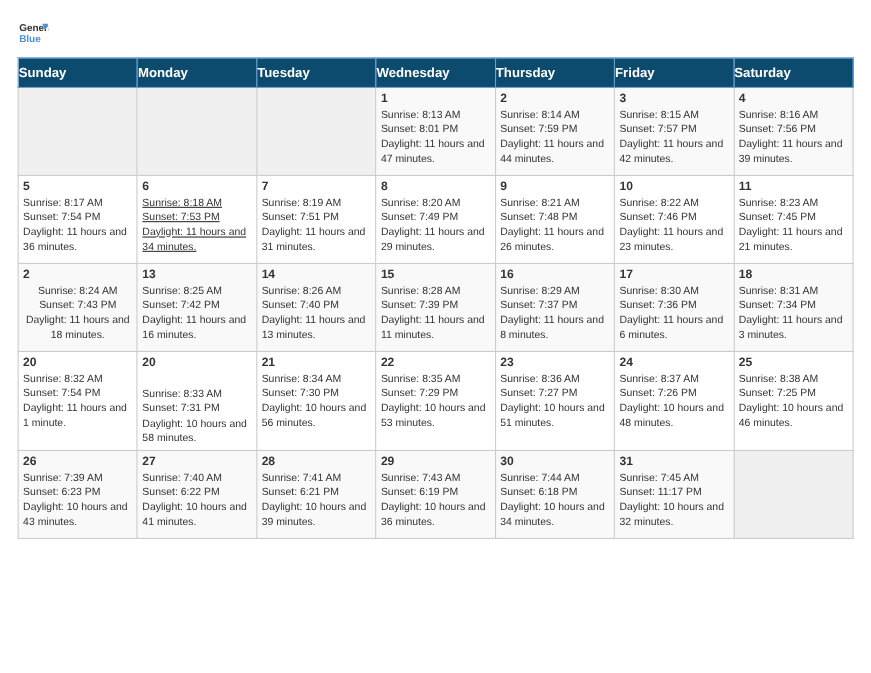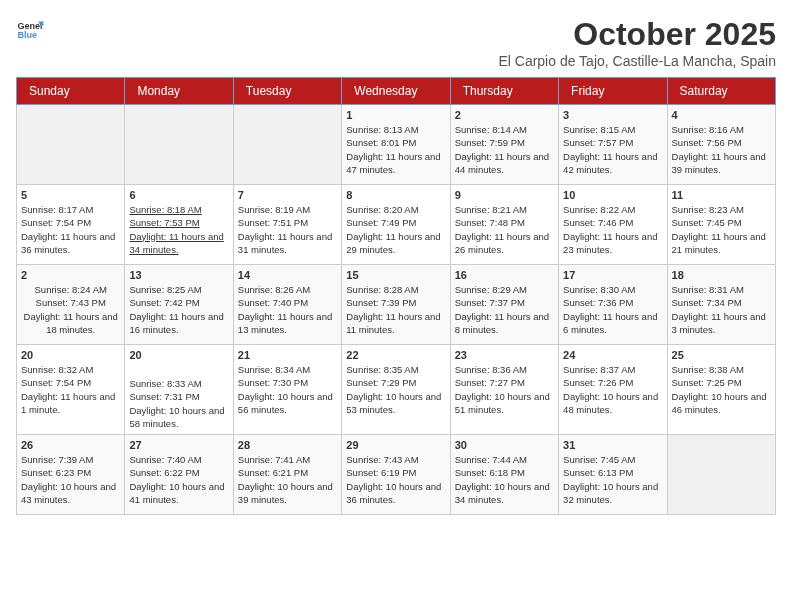--- a/index.html
+++ b/index.html
@@ -36,25 +36,25 @@
     .subtitle {
       font-size: 14px;
       color: #555;
     }
     table {
       width: 100%;
       border-collapse: collapse;
       table-layout: fixed;
     }
     thead tr th {
-      background-color: #b91c1c;
+      background-color: #0c4a6e;
       color: white;
       font-size: 12px;
-      font-weight: normal;
-      padding: 6px 12px;
+      font-weight: bold;
+      padding: 6px 0;
       text-align: left;
       border: 1px solid #6a9fd8;
     }
     tbody tr td {
       border: 1px solid #ccc;
       vertical-align: top;
       padding: 4px 4px;
       font-size: 10px;
       color: #333;
       height: 80px;
@@ -81,24 +81,20 @@
 </head>
 <body>
 
 <div class="header-area">
   <div class="logo">
     <svg class="logo-icon" viewBox="0 0 40 40" xmlns="http://www.w3.org/2000/svg">
       <text x="2" y="18" font-size="13" font-weight="bold" fill="#333">General</text>
       <text x="2" y="32" font-size="13" font-weight="bold" fill="#4a90d9">Blue</text>
       <polygon points="32,8 40,8 36,16" fill="#4a90d9"></polygon>
     </svg>
-  </div>
-  <div class="title-area">
-    <div class="month-title">October 2025</div>
-    <div class="subtitle">El Carpio de Tajo, Castille-La Mancha, Spain</div>
   </div>
 </div>
 
 <table>
   <thead>
     <tr id="header-row">
     <th>Sunday</th>
         <th>Monday</th>
         <th>Tuesday</th>
         <th>Wednesday</th>
@@ -296,19 +292,19 @@
         </td>
         <td>
           <span class="day-number">30</span>
           <div class="day-info" style="white-space: pre-line;">Sunrise: 7:44 AM
 Sunset: 6:18 PM
 Daylight: 10 hours and 34 minutes.</div>
         </td>
         <td>
           <span class="day-number">31</span>
           <div class="day-info" style="white-space: pre-line;">Sunrise: 7:45 AM
-Sunset: 6:13 PM
+Sunset: 11:17 PM
 Daylight: 10 hours and 32 minutes.</div>
         </td>
         <td class="empty-cell"></td>
       </tr>
     </tbody>
 </table>
 
 </body></html>

